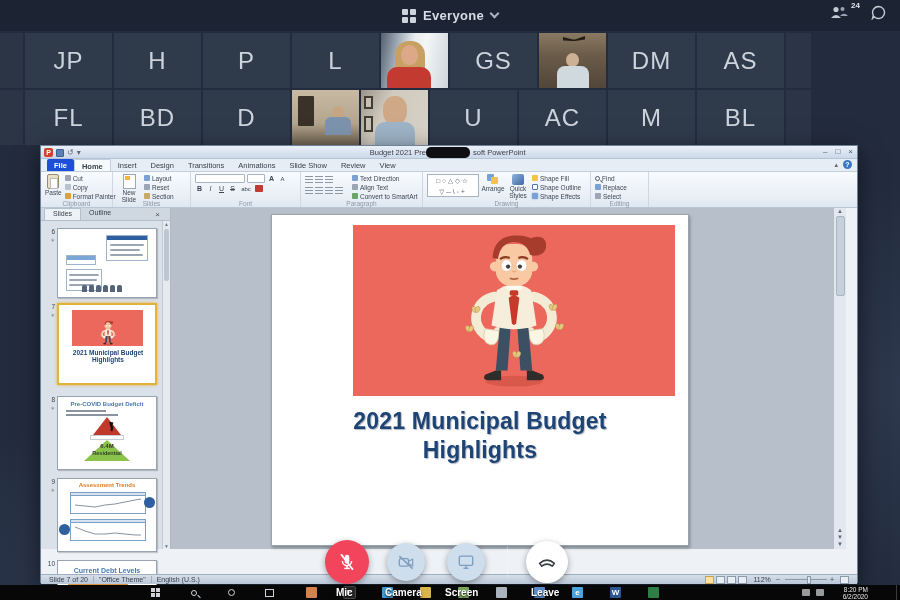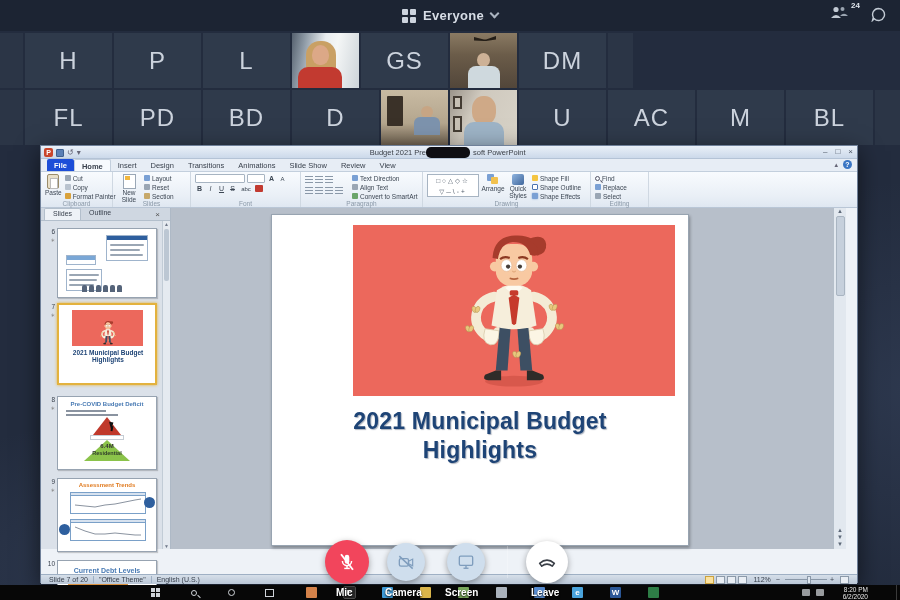--- a/index.html
+++ b/index.html
@@ -6,21 +6,21 @@
 html,body{width:900px;height:600px;background:#10151f}
 .screen{position:relative;width:900px;height:600px;overflow:hidden;background:#232c3e;font-family:"Liberation Sans",sans-serif}
 .bgdecor{position:absolute;border-radius:50%;background:radial-gradient(closest-side,rgba(90,110,150,.18),rgba(90,110,150,0))}
 
 .topbar{position:absolute;left:0;top:0;width:900px;height:31px;background:#1c2433;display:flex;align-items:center;justify-content:center;z-index:5}
 .viewswitch{display:flex;align-items:center;gap:7px;cursor:pointer}
 .gridic{display:grid;grid-template-columns:6px 6px;grid-gap:2px}
 .gridic i{width:6px;height:6px;background:#cdd4de;border-radius:1px}
 .viewlabel{color:#d7dde6;font-size:13px;font-weight:bold;letter-spacing:.3px}
 .chev{width:7px;height:7px;border-right:2px solid #aab3c0;border-bottom:2px solid #aab3c0;transform:rotate(45deg);margin-top:-4px}
-.topright{position:absolute;right:14px;top:5px;display:flex;align-items:center;gap:22px}
+.topright{position:absolute;right:14px;top:5px;display:flex;align-items:flex-start;gap:22px}
 .badge{position:absolute;top:-4px;right:-11px;color:#dfe5ec;font-size:8px;font-weight:bold}
 
 .prow{position:absolute;left:0;display:flex;gap:2px;height:55px}
 .tile{width:87px;height:55px;background:#2f3a4b;display:flex;align-items:center;justify-content:center;color:#ccd3dd;font-size:24px;font-weight:300;letter-spacing:1px;position:relative;overflow:hidden}
 .tile.partial{background:#2b3546}
 .vid{padding:0}
 .vid .art{position:absolute;inset:0}
 
 .v-woman .art{background:linear-gradient(100deg,#55606e 0%,#8d99a5 18%,#e9edf0 45%,#f4f6f6 62%,#cdd4d9 100%)}
 .v-woman .hair{position:absolute;left:14px;top:8px;width:30px;height:40px;background:#c9a064;border-radius:14px 14px 10px 10px}
@@ -237,20 +237,23 @@
       </span>
       <svg width="15" height="15" viewBox="0 0 15 15">
           <path d="M7.5 1.5 a6 6 0 1 1 -4.2 10.3 L1.5 13.5 l0.8 -3.2 A6 6 0 0 1 7.5 1.5 Z" fill="none" stroke="#c2cad4" stroke-width="1.4"></path>
         </svg>
     </div>
   </div>
 
   <div class="prow" style="top:33px">
     <div class="tile partial" style="width:23px"></div>
     <div class="tile">
+        <span>JP</span>
+      </div>
+    <div class="tile">
         <span>H</span>
       </div>
     <div class="tile">
         <span>P</span>
       </div>
     <div class="tile">
         <span>L</span>
       </div>
     <div class="tile vid v-woman" style="width:67px">
         <div class="art">
@@ -265,29 +268,29 @@
     <div class="tile vid v-fan" style="width:67px">
         <div class="art">
           <div class="fan"></div>
           <div class="head"></div>
           <div class="shirt"></div>
         </div>
       </div>
     <div class="tile">
         <span>DM</span>
       </div>
+    <div class="tile">
+        <span>AS</span>
+      </div>
     <div class="tile partial" style="width:25px"></div>
   </div>
   <div class="prow" style="top:90px">
     <div class="tile partial" style="width:23px"></div>
     <div class="tile">
         <span>FL</span>
-      </div>
-    <div class="tile">
-        <span>PD</span>
       </div>
     <div class="tile">
         <span>BD</span>
       </div>
     <div class="tile">
         <span>D</span>
       </div>
     <div class="tile vid v-desk" style="width:67px">
         <div class="art">
           <div class="shelf"></div>

